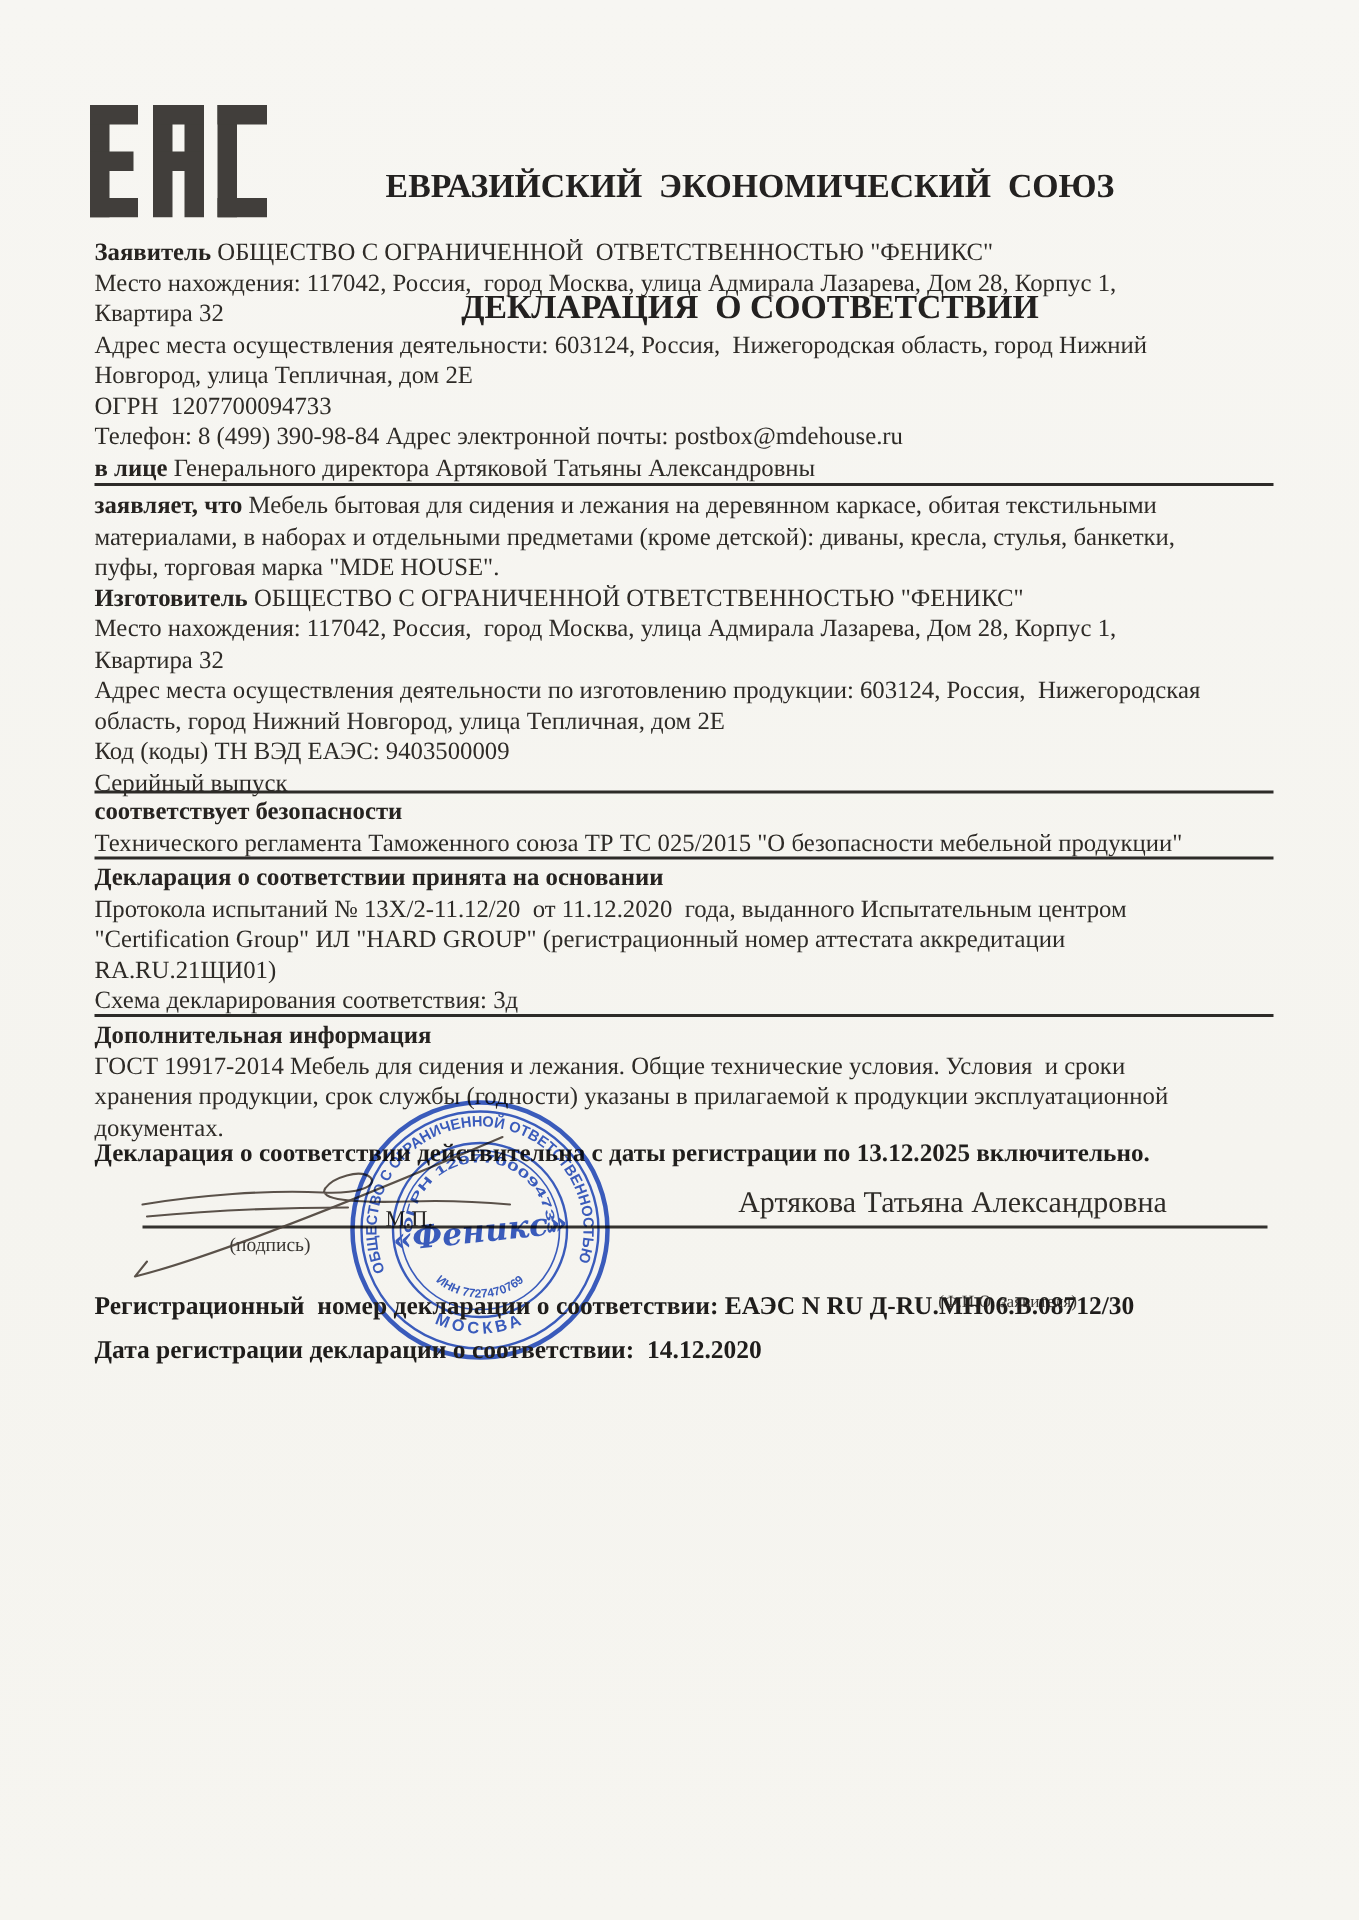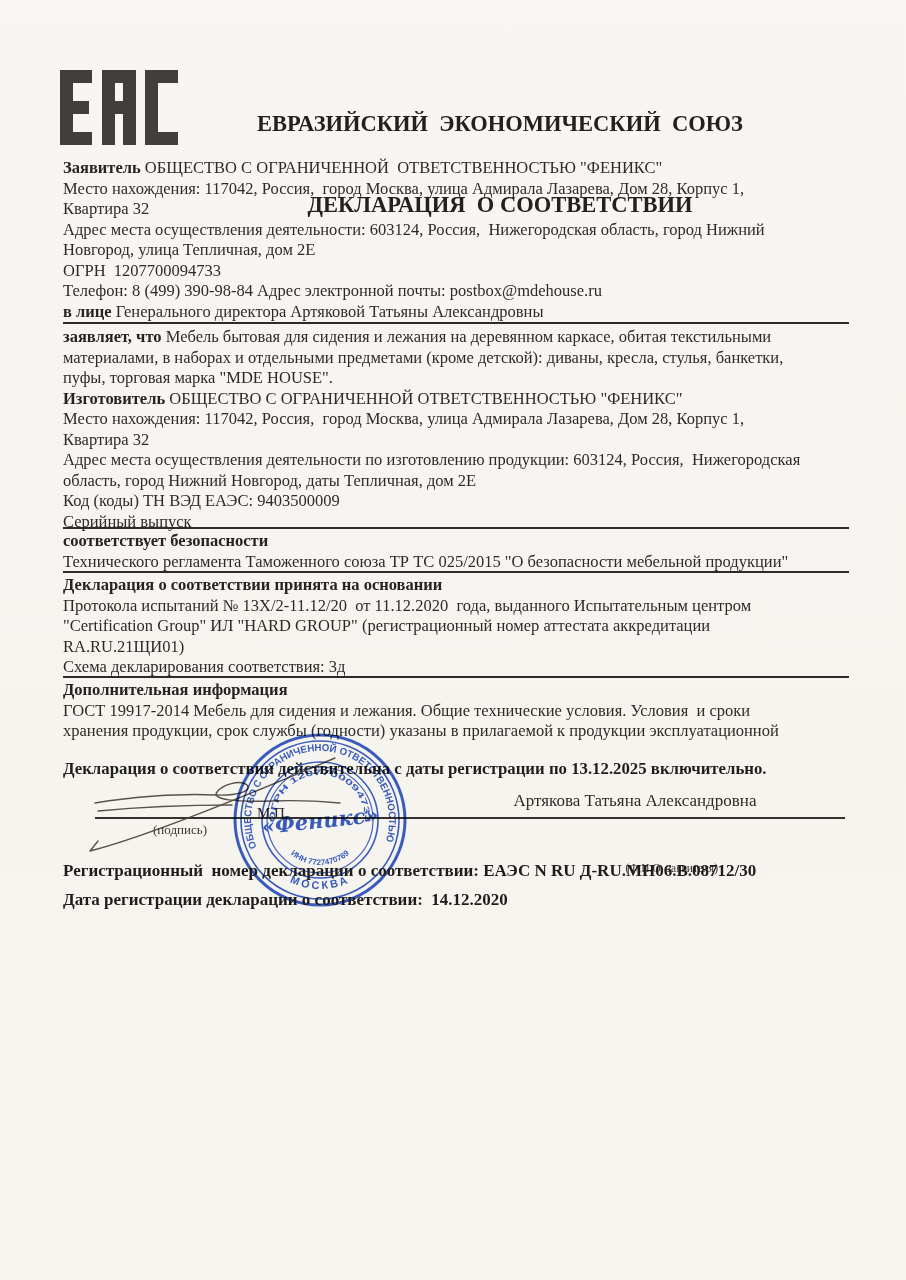--- a/index.html
+++ b/index.html
@@ -13,21 +13,21 @@
   .line{white-space:pre;}
   .b{font-weight:bold;color:#262320;}
   .hline{font-weight:bold;color:#262320;white-space:pre;}
   .rule{position:absolute;left:63px;width:786px;height:0;border-top:2.3px solid #2d2b28;}
   .validity{position:absolute;left:63px;top:759px;width:820px;font-weight:bold;
             font-size:16.8px;color:#201e1c;white-space:pre;}
   .sig-rule{position:absolute;left:95px;top:817px;width:750px;height:1.8px;background:#34322f;}
   .sig-caption{position:absolute;left:135px;top:822px;width:90px;text-align:center;
                font-size:13px;color:#3a3733;}
   .fio-name{position:absolute;left:450px;top:791px;width:370px;text-align:center;
-            font-size:17px;color:#2e2b27;}
+            font-size:20px;color:#2e2b27;}
   .fio-caption{position:absolute;left:538px;top:862px;width:180px;text-align:right;
                font-size:11.5px;color:#3a3733;}
   .mp{position:absolute;left:257px;top:805px;font-size:15px;color:#2a2826;}
   .sig-svg{position:absolute;left:60px;top:748px;width:410px;height:130px;}
   .stamp{position:absolute;left:232px;top:732px;width:176px;height:176px;
          mix-blend-mode:multiply;opacity:.93;}
   .reg1{position:absolute;left:63px;top:861px;width:820px;font-weight:bold;
         font-size:17px;color:#1f1d1b;white-space:pre;}
   .reg2{position:absolute;left:63px;top:890px;width:820px;font-weight:bold;
         font-size:17px;color:#1f1d1b;white-space:pre;}
@@ -74,21 +74,21 @@
   <div class="rule" style="top:322px"></div>
 
   <div class="sec" style="top:327px">
     <div class="line"><span class="b">заявляет, что</span><span> Мебель бытовая для сидения и лежания на деревянном каркасе, обитая текстильными</span></div>
     <div class="line">материалами, в наборах и отдельными предметами (кроме детской): диваны, кресла, стулья, банкетки,</div>
     <div class="line">пуфы, торговая марка "MDE HOUSE".</div>
     <div class="line"><span class="b">Изготовитель</span><span> ОБЩЕСТВО С ОГРАНИЧЕННОЙ ОТВЕТСТВЕННОСТЬЮ "ФЕНИКС"</span></div>
     <div class="line">Место нахождения: 117042, Россия,  город Москва, улица Адмирала Лазарева, Дом 28, Корпус 1,</div>
     <div class="line">Квартира 32</div>
     <div class="line">Адрес места осуществления деятельности по изготовлению продукции: 603124, Россия,  Нижегородская</div>
-    <div class="line">область, город Нижний Новгород, даты Тепличная, дом 2Е</div>
+    <div class="line">область, город Нижний Новгород, улица Тепличная, дом 2Е</div>
     <div class="line">Код (коды) ТН ВЭД ЕАЭС: 9403500009</div>
     <div class="line">Серийный выпуск</div>
   </div>
   <div class="rule" style="top:527px"></div>
 
   <div class="sec" style="top:531px">
     <div class="hline">соответствует безопасности</div>
     <div class="line">Технического регламента Таможенного союза ТР ТС 025/2015 "О безопасности мебельной продукции"</div>
   </div>
   <div class="rule" style="top:571px"></div>
@@ -99,20 +99,21 @@
     <div class="line">"Certification Group" ИЛ "HARD GROUP" (регистрационный номер аттестата аккредитации</div>
     <div class="line">RA.RU.21ЩИ01)</div>
     <div class="line">Схема декларирования соответствия: 3д</div>
   </div>
   <div class="rule" style="top:676px"></div>
 
   <div class="sec" style="top:680px">
     <div class="hline">Дополнительная информация</div>
     <div class="line">ГОСТ 19917-2014 Мебель для сидения и лежания. Общие технические условия. Условия  и сроки</div>
     <div class="line">хранения продукции, срок службы (годности) указаны в прилагаемой к продукции эксплуатационной</div>
+    <div class="line">документах.</div>
   </div>
 
   <div class="validity">Декларация о соответствии действительна с даты регистрации по 13.12.2025 включительно.</div>
 
   <div class="mp">М.П.</div>
   <div class="sig-rule"></div>
   <div class="sig-caption">(подпись)</div>
   <div class="fio-name">Артякова Татьяна Александровна</div>
   <div class="fio-caption">(Ф.И.О. заявителя)</div>
 

